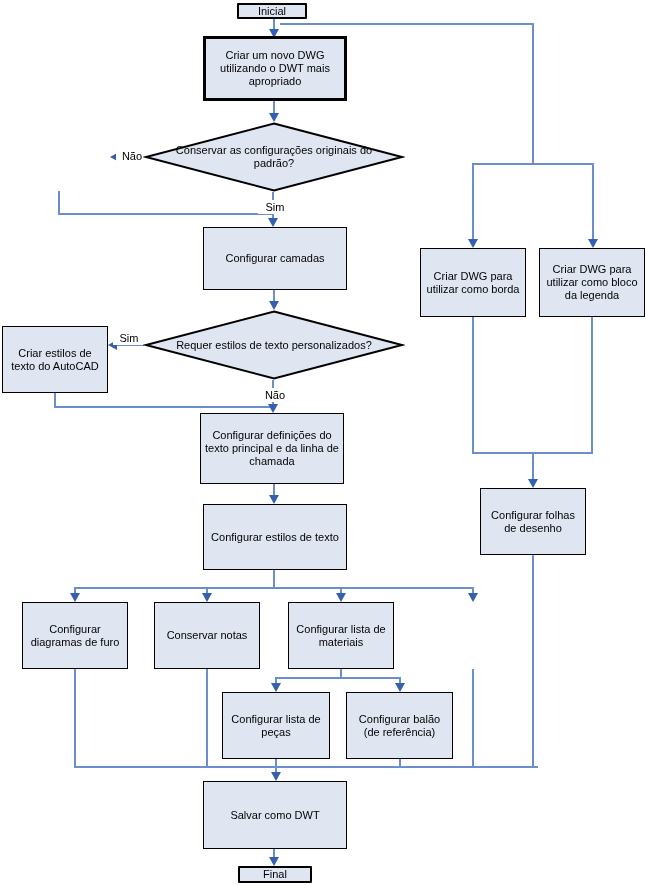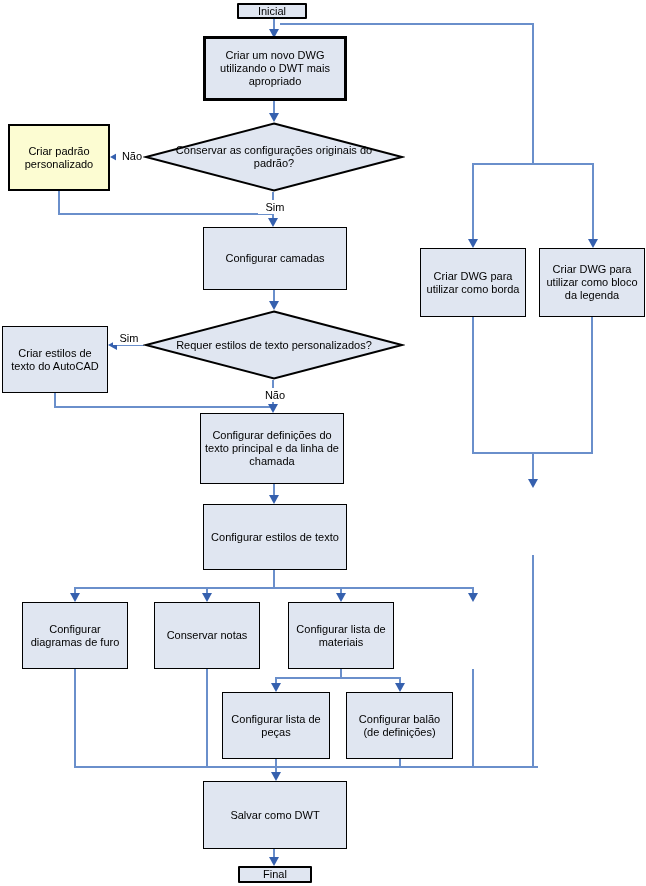--- a/index.html
+++ b/index.html
@@ -109,23 +109,20 @@
     <span>Criar um novo DWG utilizando o DWT mais apropriado</span>
   </div>
 
   <div class="diamond" style="left:143px;top:122px;width:262px;height:70px">
     <svg viewBox="0 0 262 70">
       <polygon points="131,1.5 259,35 131,68.5 3,35" fill="var(--node-fill,#e0e6f1)" stroke="var(--border,#000)" stroke-width="2"></polygon>
     </svg>
     <span class="dtext">Conservar as configurações originais do padrão?</span>
   </div>
 
-  <div class="node yellow" style="left:8px;top:124px;width:102px;height:67px">
-    <span>Criar padrão personalizado</span>
-  </div>
 
   <div class="node box" style="left:203px;top:227px;width:144px;height:63px">
     <span>Configurar camadas</span>
   </div>
 
   <div class="diamond" style="left:143px;top:310px;width:262px;height:70px">
     <svg viewBox="0 0 262 70">
       <polygon points="131,1.5 259,35 131,68.5 3,35" fill="var(--node-fill,#e0e6f1)" stroke="var(--border,#000)" stroke-width="2"></polygon>
     </svg>
     <span class="dtext">Requer estilos de texto personalizados?</span>
@@ -144,40 +141,43 @@
   </div>
 
   <div class="node box" style="left:420px;top:248px;width:106px;height:69px">
     <span>Criar DWG para utilizar como borda</span>
   </div>
 
   <div class="node box" style="left:539px;top:248px;width:106px;height:69px">
     <span>Criar DWG para utilizar como bloco da legenda</span>
   </div>
 
+  <div class="node box" style="left:480px;top:488px;width:106px;height:67px">
+    <span>Configurar folhas de desenho</span>
+  </div>
 
   <div class="node box" style="left:22px;top:602px;width:106px;height:67px">
     <span>Configurar diagramas de furo</span>
   </div>
 
   <div class="node box" style="left:154px;top:602px;width:106px;height:67px">
     <span>Conservar notas</span>
   </div>
 
   <div class="node box" style="left:288px;top:602px;width:106px;height:67px">
     <span>Configurar lista de materiais</span>
   </div>
 
 
   <div class="node box" style="left:222px;top:692px;width:108px;height:67px">
     <span>Configurar lista de peças</span>
   </div>
 
   <div class="node box" style="left:346px;top:692px;width:107px;height:67px">
-    <span>Configurar balão (de definições)</span>
+    <span>Configurar balão (de referência)</span>
   </div>
 
   <div class="node box" style="left:203px;top:781px;width:144px;height:68px">
     <span>Salvar como DWT</span>
   </div>
 
   <div class="node pill" style="left:238px;top:866px;width:74px;height:17px">
     <span>Final</span>
   </div>
 

